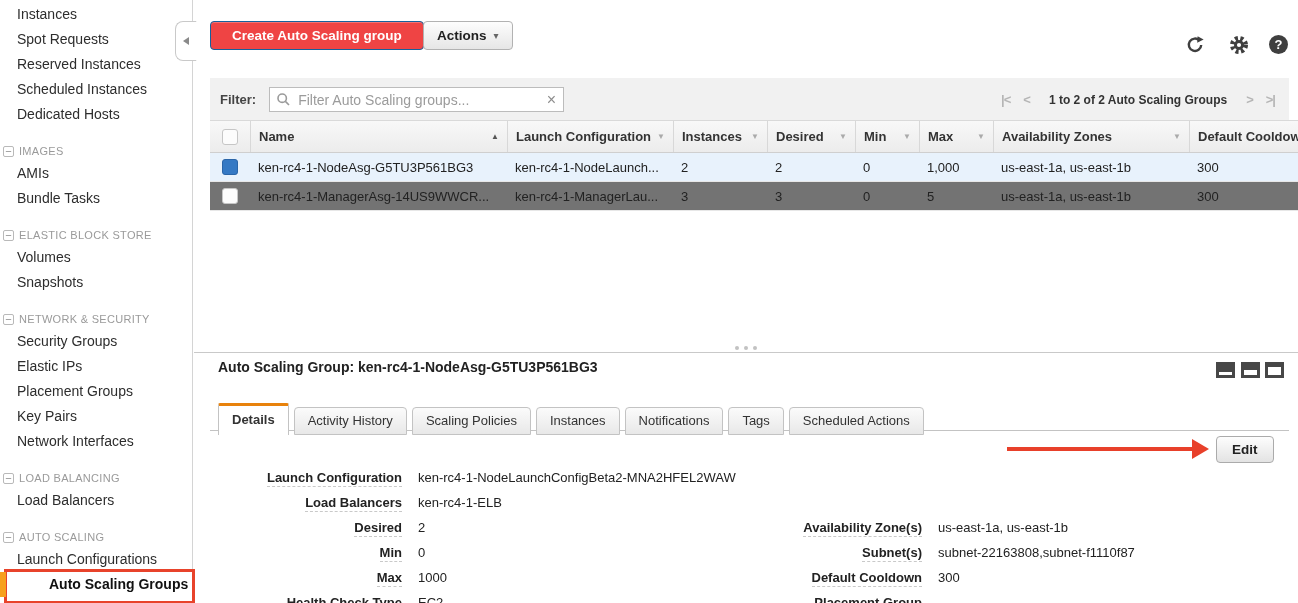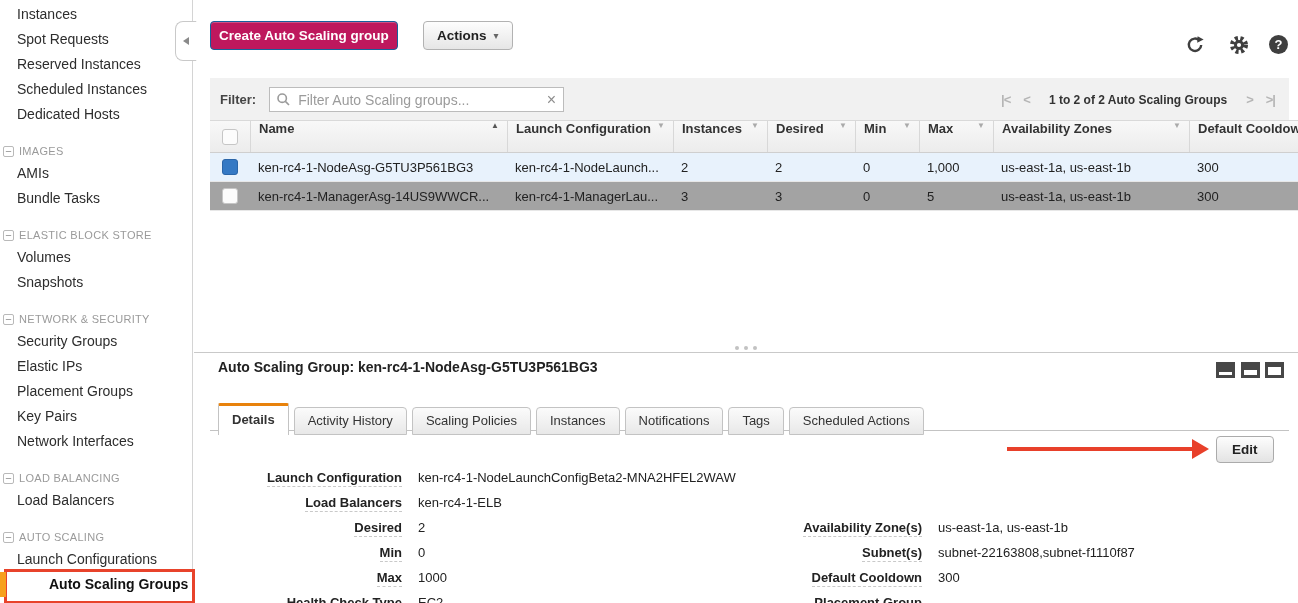--- a/index.html
+++ b/index.html
@@ -14,21 +14,21 @@
   .minus-box{display:inline-block;width:11px;height:11px;border:1px solid #b9b9b9;border-radius:2px;line-height:9px;text-align:center;font-size:11px;color:#8f8f8f;margin-right:5px;background:#fff;box-sizing:border-box;cursor:pointer;}
   #collapse-tab{position:absolute;left:175px;top:21px;width:20px;height:38px;background:#fff;border:1px solid #c9c9c9;border-right:1px solid #fff;border-radius:8px 0 0 8px;z-index:6;display:flex;align-items:center;justify-content:center;cursor:pointer;}
   .tri-left{width:0;height:0;border-top:4px solid transparent;border-bottom:4px solid transparent;border-right:6px solid #8a8a8a;}
   #annot-box{position:absolute;left:4px;top:569px;width:185px;height:29px;border:3px solid #e8432b;z-index:5;pointer-events:none;}
   #annot-bar{position:absolute;left:0;top:572px;width:6px;height:25px;background:#f7a01d;z-index:5;pointer-events:none;}
 
   
   #main{position:absolute;left:194px;top:0;right:0;bottom:0;background:#fff;}
 
   .btn{display:inline-flex;align-items:center;height:29px;border-radius:4px;font-size:13.5px;font-weight:bold;cursor:pointer;box-sizing:border-box;}
-  #create-btn{position:absolute;left:16px;top:21px;padding:0 8px;color:#fff;background:linear-gradient(#247a0d8 0%,#1b6fb9 100%);background-color:#be185d;border:1px solid #15619c;box-shadow:inset 0 1px 0 rgba(255,255,255,.25);}
+  #create-btn{position:absolute;left:16px;top:21px;padding:0 21px;color:#fff;background:linear-gradient(#247a0d8 0%,#1b6fb9 100%);background-color:#ef4444;border:1px solid #15619c;box-shadow:inset 0 1px 0 rgba(255,255,255,.25);}
   #actions-btn{position:absolute;left:229px;top:21px;padding:0 13px;color:#222;background:linear-gradient(#fdfdfd,#e6e6e6);border:1px solid #b2b2b2;gap:7px;}
   .dd-caret{font-size:10px;color:#666;}
 
   .top-icon{position:absolute;top:35px;width:20px;height:20px;cursor:pointer;}
   #help-icon{background:#3f3f3f;border-radius:50%;color:#fff;font-size:13px;font-weight:bold;display:flex;align-items:center;justify-content:center;width:19px;height:19px;}
 
   
   #filter-strip{position:absolute;left:16px;right:9px;top:78px;height:43px;background:#f1f1f1;display:flex;align-items:center;}
   #filter-label{font-size:13px;font-weight:bold;color:#444;margin-left:10px;}
   #search-wrap{position:relative;margin-left:13px;}
@@ -37,33 +37,33 @@
   #search-icon{position:absolute;left:7px;top:5px;}
   #clear-icon{position:absolute;right:8px;top:2px;font-size:16px;color:#8d8d8d;cursor:pointer;line-height:21px;}
   #pager{margin-left:auto;display:flex;align-items:center;gap:13px;padding-right:14px;}
   .pg-btn{font-size:13px;font-weight:bold;color:#b5b5b5;cursor:pointer;letter-spacing:-1px;}
   #pager-text{font-size:12px;font-weight:bold;color:#333;margin:0 6px;}
 
   
   #table{position:absolute;left:16px;right:0;top:120px;}
   .trow{display:flex;align-items:stretch;}
   #thead{height:31px;background:linear-gradient(#f8f8f8,#ececec);border-top:1px solid #d9d9d9;border-bottom:1px solid #cfcfcf;}
-  .th{display:flex;justify-content:space-between;font-size:13px;font-weight:bold;color:#333;padding:0 8px;box-sizing:border-box;border-left:1px solid #d8d8d8;white-space:nowrap;overflow:hidden;cursor:pointer;}
+  .th{display:flex;align-items:center;justify-content:space-between;font-size:13px;font-weight:bold;color:#333;padding:0 8px;box-sizing:border-box;border-left:1px solid #d8d8d8;white-space:nowrap;overflow:hidden;cursor:pointer;}
   .caret-up{font-size:8px;color:#555;margin-left:4px;}
   .caret-down{font-size:8px;color:#aaa;margin-left:4px;}
   .c-cb{width:40px;display:flex;align-items:center;justify-content:center;border-left:none !important;}
   .c-name{width:257px;}
   .c-lc{width:166px;}
   .c-inst{width:94px;}
   .c-des{width:88px;}
   .c-min{width:64px;}
   .c-max{width:74px;}
   .c-az{width:196px;}
   .c-cd{flex:1;}
-  .datarow{height:28px;border-bottom:1px solid #e7e7e7;font-size:13px;color:#222;background:#a3a3a3;cursor:pointer;}
+  .datarow{height:28px;border-bottom:1px solid #e7e7e7;font-size:13px;color:#222;background:#737373;cursor:pointer;}
   .datarow.selected{background:#e8f2fc;}
   .td{display:flex;align-items:center;padding:0 8px;box-sizing:border-box;white-space:nowrap;overflow:hidden;}
   .cb{width:16px;height:16px;border-radius:3px;box-sizing:border-box;border:1px solid #c6c6c6;background:#fcfcfc;cursor:pointer;}
   .cb.checked{background:#3579c4;border-color:#2a65a8;}
 
   
   #splitter{position:absolute;left:0;right:0;top:352px;border-top:1px solid #c9c9c9;}
   #drag-dots{position:absolute;left:50%;top:344px;transform:translateX(-50%);display:flex;gap:5px;cursor:row-resize;padding:2px 6px;}
   #drag-dots i{width:4px;height:4px;border-radius:50%;background:#c2c2c2;}
 

